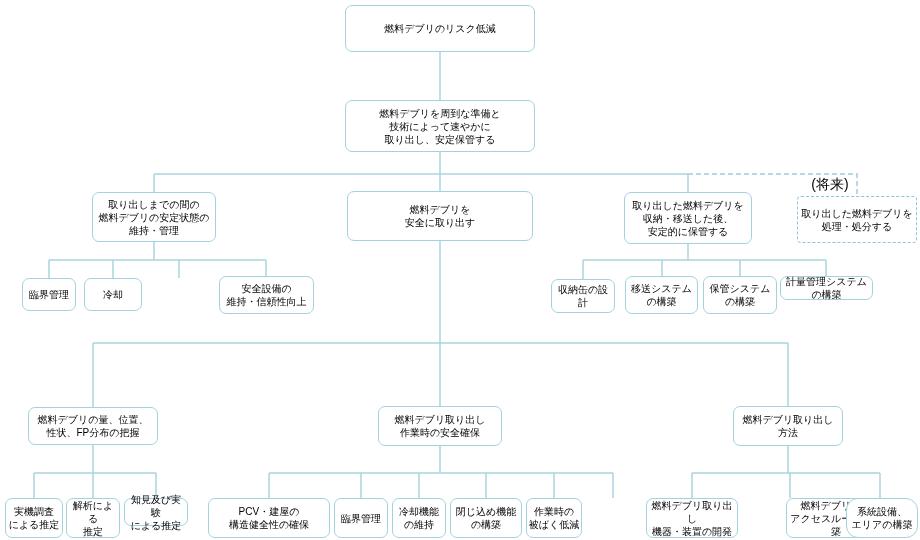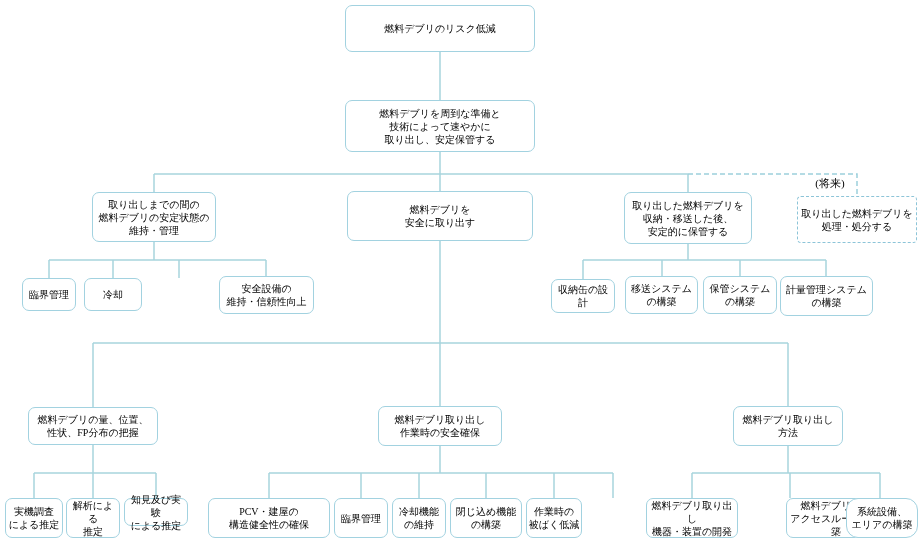--- a/index.html
+++ b/index.html
@@ -1,33 +1,33 @@
 <!DOCTYPE html>
 <html><head>
 <meta charset="utf-8">
 <style>
   html,body{margin:0;padding:0;background:#ffffff;}
   #canvas{
     position:relative;width:920px;height:540px;background:#ffffff;overflow:hidden;
-    font-family:Liberation Serif, serif;color:#000;
+    font-family:Liberation Sans, sans-serif;color:#000;
   }
   #wires{position:absolute;left:0;top:0;width:920px;height:540px;}
   #wires polyline{fill:none;stroke:#a7d4dc;stroke-width:1.5;}
   #wires polyline.dash{stroke-dasharray:5,3;stroke:#9ccfdc;}
   .node{
     position:absolute;box-sizing:border-box;
     display:flex;align-items:center;justify-content:center;
     text-align:center;background:#fff;
     border:1.5px solid #a2d2e0;border-radius:7px;
     font-size:10px;line-height:13px;white-space:pre-line;
     padding:0 1px;
   }
   .node.dashed{border:1.5px dashed #8cc4d8;border-radius:4px;}
   .floating-label{
-    position:absolute;font-size:11px;text-align:center;white-space:nowrap;
+    position:absolute;font-size:14px;text-align:center;white-space:nowrap;
   }
 </style>
 </head>
 <body>
 
 <div id="canvas">
 
   <svg id="wires" viewBox="0 0 920 540">
 
     <polyline points="440,52 440,100"></polyline>
@@ -103,21 +103,21 @@
   <div class="node" style="left:22px;top:278px;width:54px;height:33px;">臨界管理</div>
   <div class="node" style="left:84px;top:278px;width:58px;height:33px;">冷却</div>
   <div class="node" style="left:219px;top:276px;width:95px;height:38px;">安全設備の
 維持・信頼性向上</div>
 
   <div class="node" style="left:551px;top:279px;width:64px;height:34px;">収納缶の設計</div>
   <div class="node" style="left:625px;top:276px;width:73px;height:38px;">移送システム
 の構築</div>
   <div class="node" style="left:703px;top:276px;width:74px;height:38px;">保管システム
 の構築</div>
-  <div class="node" style="left:780px;top:276px;width:93px;height:40px;text-align:center;">計量管理システム
+  <div class="node" style="left:780px;top:276px;width:93px;height:24px;text-align:center;">計量管理システム
 の構築</div>
 
   <div class="node" style="left:28px;top:407px;width:130px;height:38px;">燃料デブリの量、位置、
 性状、FP分布の把握</div>
   <div class="node" style="left:378px;top:406px;width:124px;height:40px;">燃料デブリ取り出し
 作業時の安全確保</div>
   <div class="node" style="left:733px;top:406px;width:110px;height:40px;">燃料デブリ取り出し
 方法</div>
 
   <div class="node" style="left:5px;top:498px;width:58px;height:40px;">実機調査

